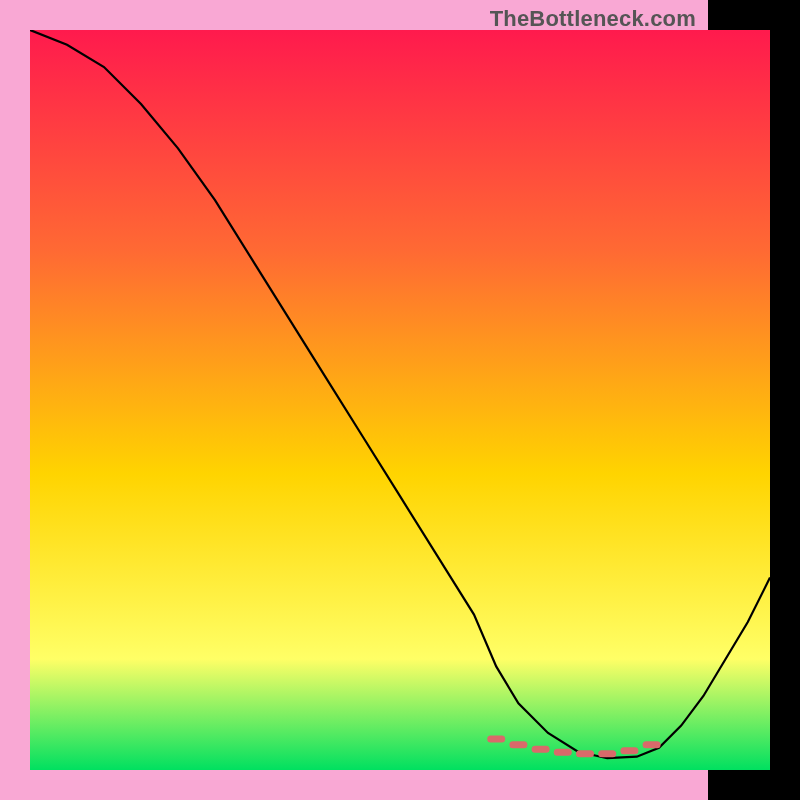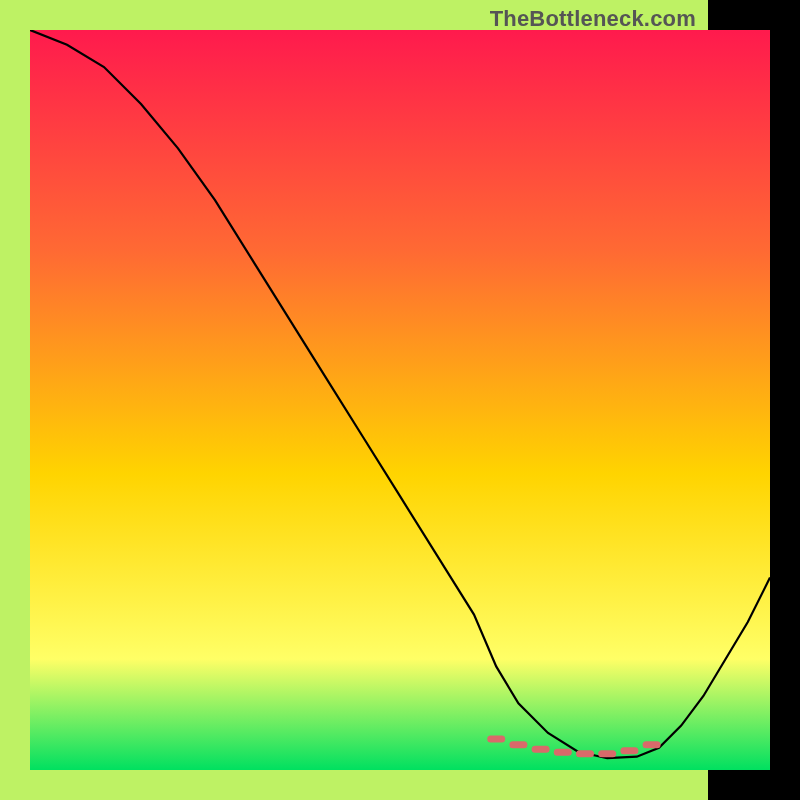--- a/index.html
+++ b/index.html
@@ -1,21 +1,21 @@
 <!DOCTYPE html>
 <html><head>
 <meta charset="utf-8">
 <style>
   * { margin: 0; padding: 0; box-sizing: border-box; }
   html, body { width: 800px; height: 800px; overflow: hidden; background: #000; }
   .frame {
     position: relative;
     width: 708px;
     height: 800px;
-    background: #bef264;
+    background: #f9a8d4;
   }
   .watermark {
     position: absolute;
     top: 6px;
     right: 12px;
     font-family: Arial, Helvetica, sans-serif;
     font-size: 22px;
     font-weight: bold;
     color: #555;
     letter-spacing: 0.2px;

